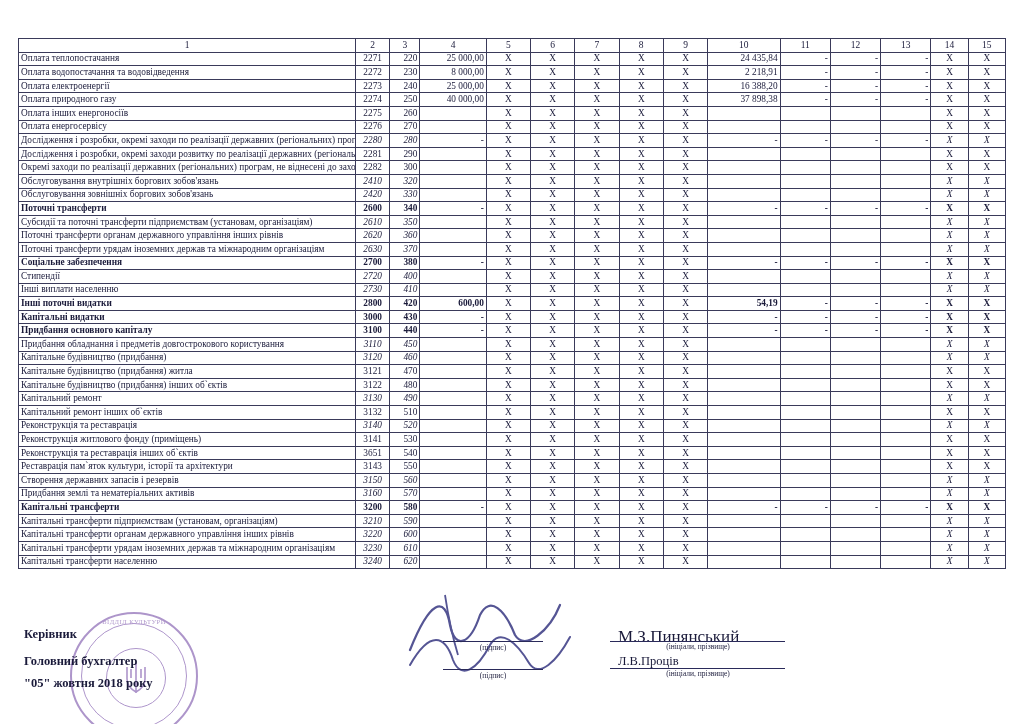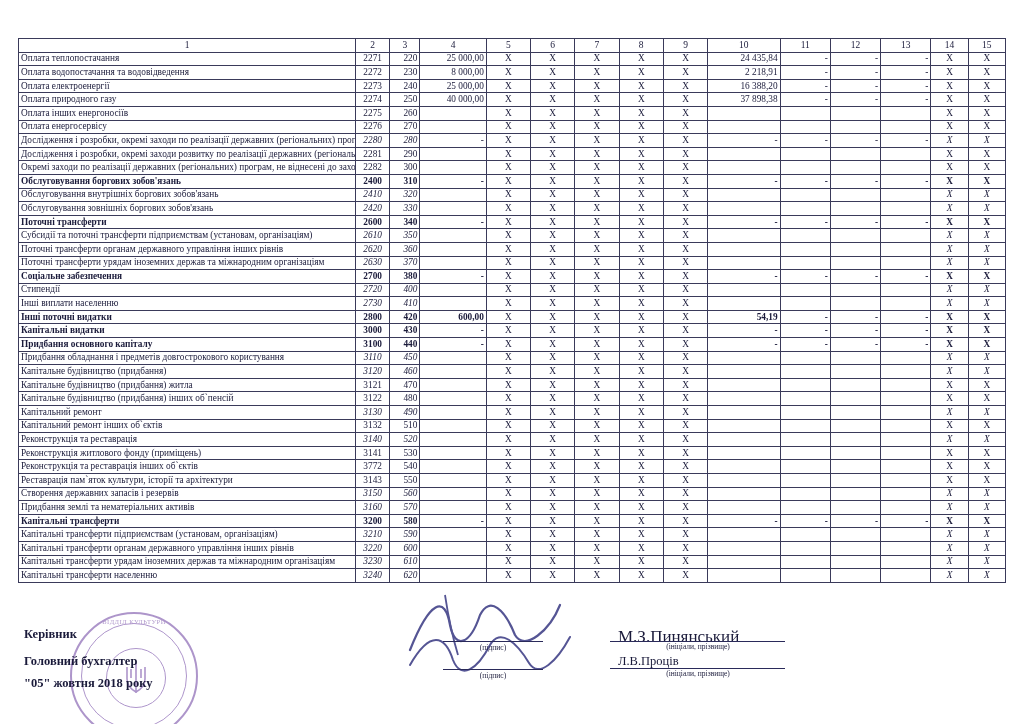--- a/index.html
+++ b/index.html
@@ -290,241 +290,224 @@
           <td class="c-x">X</td>
           <td class="c-x">X</td>
           <td class="c-10"></td>
           <td class="c-11"></td>
           <td class="c-12"></td>
           <td class="c-13"></td>
           <td class="c-14">X</td>
           <td class="c-15">X</td>
         </tr>
         <tr>
-          <td class="c-name bold">Обслуговування боргових зобов'язань</td>
-          <td class="c-2 bold">2400</td>
-          <td class="c-3 bold">310</td>
+          <td class="c-name italic">Обслуговування внутрішніх боргових зобов'язань</td>
+          <td class="c-2 it">2410</td>
+          <td class="c-3 it">320</td>
+          <td class="c-4 it"></td>
+          <td class="c-x">X</td>
+          <td class="c-x">X</td>
+          <td class="c-x">X</td>
+          <td class="c-x">X</td>
+          <td class="c-x">X</td>
+          <td class="c-10 it"></td>
+          <td class="c-11 it"></td>
+          <td class="c-12 it"></td>
+          <td class="c-13 it"></td>
+          <td class="c-14 it">X</td>
+          <td class="c-15 it">X</td>
+        </tr>
+        <tr>
+          <td class="c-name italic">Обслуговування зовнішніх боргових зобов'язань</td>
+          <td class="c-2 it">2420</td>
+          <td class="c-3 it">330</td>
+          <td class="c-4 it"></td>
+          <td class="c-x">X</td>
+          <td class="c-x">X</td>
+          <td class="c-x">X</td>
+          <td class="c-x">X</td>
+          <td class="c-x">X</td>
+          <td class="c-10 it"></td>
+          <td class="c-11 it"></td>
+          <td class="c-12 it"></td>
+          <td class="c-13 it"></td>
+          <td class="c-14 it">X</td>
+          <td class="c-15 it">X</td>
+        </tr>
+        <tr>
+          <td class="c-name bold">Поточні трансферти</td>
+          <td class="c-2 bold">2600</td>
+          <td class="c-3 bold">340</td>
           <td class="c-4 bold">-</td>
           <td class="c-x">X</td>
           <td class="c-x">X</td>
           <td class="c-x">X</td>
           <td class="c-x">X</td>
           <td class="c-x">X</td>
           <td class="c-10 bold">-</td>
           <td class="c-11 bold">-</td>
           <td class="c-12 bold">-</td>
           <td class="c-13 bold">-</td>
           <td class="c-14 bold">X</td>
           <td class="c-15 bold">X</td>
         </tr>
         <tr>
-          <td class="c-name italic">Обслуговування внутрішніх боргових зобов'язань</td>
-          <td class="c-2 it">2410</td>
-          <td class="c-3 it">320</td>
-          <td class="c-4 it"></td>
-          <td class="c-x">X</td>
-          <td class="c-x">X</td>
-          <td class="c-x">X</td>
-          <td class="c-x">X</td>
-          <td class="c-x">X</td>
-          <td class="c-10 it"></td>
-          <td class="c-11 it"></td>
-          <td class="c-12 it"></td>
-          <td class="c-13 it"></td>
-          <td class="c-14 it">X</td>
-          <td class="c-15 it">X</td>
-        </tr>
-        <tr>
-          <td class="c-name italic">Обслуговування зовнішніх боргових зобов'язань</td>
-          <td class="c-2 it">2420</td>
-          <td class="c-3 it">330</td>
-          <td class="c-4 it"></td>
-          <td class="c-x">X</td>
-          <td class="c-x">X</td>
-          <td class="c-x">X</td>
-          <td class="c-x">X</td>
-          <td class="c-x">X</td>
-          <td class="c-10 it"></td>
-          <td class="c-11 it"></td>
-          <td class="c-12 it"></td>
-          <td class="c-13 it"></td>
-          <td class="c-14 it">X</td>
-          <td class="c-15 it">X</td>
-        </tr>
-        <tr>
-          <td class="c-name bold">Поточні трансферти</td>
-          <td class="c-2 bold">2600</td>
-          <td class="c-3 bold">340</td>
+          <td class="c-name italic">Субсидії та поточні трансферти підприємствам (установам, організаціям)</td>
+          <td class="c-2 it">2610</td>
+          <td class="c-3 it">350</td>
+          <td class="c-4 it"></td>
+          <td class="c-x">X</td>
+          <td class="c-x">X</td>
+          <td class="c-x">X</td>
+          <td class="c-x">X</td>
+          <td class="c-x">X</td>
+          <td class="c-10 it"></td>
+          <td class="c-11 it"></td>
+          <td class="c-12 it"></td>
+          <td class="c-13 it"></td>
+          <td class="c-14 it">X</td>
+          <td class="c-15 it">X</td>
+        </tr>
+        <tr>
+          <td class="c-name italic">Поточні трансферти органам державного управління інших рівнів</td>
+          <td class="c-2 it">2620</td>
+          <td class="c-3 it">360</td>
+          <td class="c-4 it"></td>
+          <td class="c-x">X</td>
+          <td class="c-x">X</td>
+          <td class="c-x">X</td>
+          <td class="c-x">X</td>
+          <td class="c-x">X</td>
+          <td class="c-10 it"></td>
+          <td class="c-11 it"></td>
+          <td class="c-12 it"></td>
+          <td class="c-13 it"></td>
+          <td class="c-14 it">X</td>
+          <td class="c-15 it">X</td>
+        </tr>
+        <tr>
+          <td class="c-name italic">Поточні трансферти урядам іноземних держав та міжнародним організаціям</td>
+          <td class="c-2 it">2630</td>
+          <td class="c-3 it">370</td>
+          <td class="c-4 it"></td>
+          <td class="c-x">X</td>
+          <td class="c-x">X</td>
+          <td class="c-x">X</td>
+          <td class="c-x">X</td>
+          <td class="c-x">X</td>
+          <td class="c-10 it"></td>
+          <td class="c-11 it"></td>
+          <td class="c-12 it"></td>
+          <td class="c-13 it"></td>
+          <td class="c-14 it">X</td>
+          <td class="c-15 it">X</td>
+        </tr>
+        <tr>
+          <td class="c-name bold">Соціальне забезпечення</td>
+          <td class="c-2 bold">2700</td>
+          <td class="c-3 bold">380</td>
           <td class="c-4 bold">-</td>
           <td class="c-x">X</td>
           <td class="c-x">X</td>
           <td class="c-x">X</td>
           <td class="c-x">X</td>
           <td class="c-x">X</td>
           <td class="c-10 bold">-</td>
           <td class="c-11 bold">-</td>
           <td class="c-12 bold">-</td>
           <td class="c-13 bold">-</td>
           <td class="c-14 bold">X</td>
           <td class="c-15 bold">X</td>
         </tr>
         <tr>
-          <td class="c-name italic">Субсидії та поточні трансферти підприємствам (установам, організаціям)</td>
-          <td class="c-2 it">2610</td>
-          <td class="c-3 it">350</td>
-          <td class="c-4 it"></td>
-          <td class="c-x">X</td>
-          <td class="c-x">X</td>
-          <td class="c-x">X</td>
-          <td class="c-x">X</td>
-          <td class="c-x">X</td>
-          <td class="c-10 it"></td>
-          <td class="c-11 it"></td>
-          <td class="c-12 it"></td>
-          <td class="c-13 it"></td>
-          <td class="c-14 it">X</td>
-          <td class="c-15 it">X</td>
-        </tr>
-        <tr>
-          <td class="c-name italic">Поточні трансферти органам державного управління інших рівнів</td>
-          <td class="c-2 it">2620</td>
-          <td class="c-3 it">360</td>
-          <td class="c-4 it"></td>
-          <td class="c-x">X</td>
-          <td class="c-x">X</td>
-          <td class="c-x">X</td>
-          <td class="c-x">X</td>
-          <td class="c-x">X</td>
-          <td class="c-10 it"></td>
-          <td class="c-11 it"></td>
-          <td class="c-12 it"></td>
-          <td class="c-13 it"></td>
-          <td class="c-14 it">X</td>
-          <td class="c-15 it">X</td>
-        </tr>
-        <tr>
-          <td class="c-name italic">Поточні трансферти урядам іноземних держав та міжнародним організаціям</td>
-          <td class="c-2 it">2630</td>
-          <td class="c-3 it">370</td>
-          <td class="c-4 it"></td>
-          <td class="c-x">X</td>
-          <td class="c-x">X</td>
-          <td class="c-x">X</td>
-          <td class="c-x">X</td>
-          <td class="c-x">X</td>
-          <td class="c-10 it"></td>
-          <td class="c-11 it"></td>
-          <td class="c-12 it"></td>
-          <td class="c-13 it"></td>
-          <td class="c-14 it">X</td>
-          <td class="c-15 it">X</td>
-        </tr>
-        <tr>
-          <td class="c-name bold">Соціальне забезпечення</td>
-          <td class="c-2 bold">2700</td>
-          <td class="c-3 bold">380</td>
+          <td class="c-name italic">Стипендії</td>
+          <td class="c-2 it">2720</td>
+          <td class="c-3 it">400</td>
+          <td class="c-4 it"></td>
+          <td class="c-x">X</td>
+          <td class="c-x">X</td>
+          <td class="c-x">X</td>
+          <td class="c-x">X</td>
+          <td class="c-x">X</td>
+          <td class="c-10 it"></td>
+          <td class="c-11 it"></td>
+          <td class="c-12 it"></td>
+          <td class="c-13 it"></td>
+          <td class="c-14 it">X</td>
+          <td class="c-15 it">X</td>
+        </tr>
+        <tr>
+          <td class="c-name italic">Інші виплати населенню</td>
+          <td class="c-2 it">2730</td>
+          <td class="c-3 it">410</td>
+          <td class="c-4 it"></td>
+          <td class="c-x">X</td>
+          <td class="c-x">X</td>
+          <td class="c-x">X</td>
+          <td class="c-x">X</td>
+          <td class="c-x">X</td>
+          <td class="c-10 it"></td>
+          <td class="c-11 it"></td>
+          <td class="c-12 it"></td>
+          <td class="c-13 it"></td>
+          <td class="c-14 it">X</td>
+          <td class="c-15 it">X</td>
+        </tr>
+        <tr>
+          <td class="c-name bold">Інші поточні видатки</td>
+          <td class="c-2 bold">2800</td>
+          <td class="c-3 bold">420</td>
+          <td class="c-4 bold">600,00</td>
+          <td class="c-x">X</td>
+          <td class="c-x">X</td>
+          <td class="c-x">X</td>
+          <td class="c-x">X</td>
+          <td class="c-x">X</td>
+          <td class="c-10 bold">54,19</td>
+          <td class="c-11 bold">-</td>
+          <td class="c-12 bold">-</td>
+          <td class="c-13 bold">-</td>
+          <td class="c-14 bold">X</td>
+          <td class="c-15 bold">X</td>
+        </tr>
+        <tr>
+          <td class="c-name bold center">Капітальні видатки</td>
+          <td class="c-2 bold">3000</td>
+          <td class="c-3 bold">430</td>
           <td class="c-4 bold">-</td>
           <td class="c-x">X</td>
           <td class="c-x">X</td>
           <td class="c-x">X</td>
           <td class="c-x">X</td>
           <td class="c-x">X</td>
           <td class="c-10 bold">-</td>
           <td class="c-11 bold">-</td>
           <td class="c-12 bold">-</td>
           <td class="c-13 bold">-</td>
           <td class="c-14 bold">X</td>
           <td class="c-15 bold">X</td>
         </tr>
         <tr>
-          <td class="c-name italic">Стипендії</td>
-          <td class="c-2 it">2720</td>
-          <td class="c-3 it">400</td>
-          <td class="c-4 it"></td>
-          <td class="c-x">X</td>
-          <td class="c-x">X</td>
-          <td class="c-x">X</td>
-          <td class="c-x">X</td>
-          <td class="c-x">X</td>
-          <td class="c-10 it"></td>
-          <td class="c-11 it"></td>
-          <td class="c-12 it"></td>
-          <td class="c-13 it"></td>
-          <td class="c-14 it">X</td>
-          <td class="c-15 it">X</td>
-        </tr>
-        <tr>
-          <td class="c-name italic">Інші виплати населенню</td>
-          <td class="c-2 it">2730</td>
-          <td class="c-3 it">410</td>
-          <td class="c-4 it"></td>
-          <td class="c-x">X</td>
-          <td class="c-x">X</td>
-          <td class="c-x">X</td>
-          <td class="c-x">X</td>
-          <td class="c-x">X</td>
-          <td class="c-10 it"></td>
-          <td class="c-11 it"></td>
-          <td class="c-12 it"></td>
-          <td class="c-13 it"></td>
-          <td class="c-14 it">X</td>
-          <td class="c-15 it">X</td>
-        </tr>
-        <tr>
-          <td class="c-name bold">Інші поточні видатки</td>
-          <td class="c-2 bold">2800</td>
-          <td class="c-3 bold">420</td>
-          <td class="c-4 bold">600,00</td>
-          <td class="c-x">X</td>
-          <td class="c-x">X</td>
-          <td class="c-x">X</td>
-          <td class="c-x">X</td>
-          <td class="c-x">X</td>
-          <td class="c-10 bold">54,19</td>
-          <td class="c-11 bold">-</td>
-          <td class="c-12 bold">-</td>
-          <td class="c-13 bold">-</td>
-          <td class="c-14 bold">X</td>
-          <td class="c-15 bold">X</td>
-        </tr>
-        <tr>
-          <td class="c-name bold center">Капітальні видатки</td>
-          <td class="c-2 bold">3000</td>
-          <td class="c-3 bold">430</td>
+          <td class="c-name bold">Придбання основного капіталу</td>
+          <td class="c-2 bold">3100</td>
+          <td class="c-3 bold">440</td>
           <td class="c-4 bold">-</td>
           <td class="c-x">X</td>
           <td class="c-x">X</td>
           <td class="c-x">X</td>
           <td class="c-x">X</td>
           <td class="c-x">X</td>
           <td class="c-10 bold">-</td>
           <td class="c-11 bold">-</td>
           <td class="c-12 bold">-</td>
           <td class="c-13 bold">-</td>
           <td class="c-14 bold">X</td>
           <td class="c-15 bold">X</td>
         </tr>
         <tr>
-          <td class="c-name bold">Придбання основного капіталу</td>
-          <td class="c-2 bold">3100</td>
-          <td class="c-3 bold">440</td>
-          <td class="c-4 bold">-</td>
-          <td class="c-x">X</td>
-          <td class="c-x">X</td>
-          <td class="c-x">X</td>
-          <td class="c-x">X</td>
-          <td class="c-x">X</td>
-          <td class="c-10 bold">-</td>
-          <td class="c-11 bold">-</td>
-          <td class="c-12 bold">-</td>
-          <td class="c-13 bold">-</td>
-          <td class="c-14 bold">X</td>
-          <td class="c-15 bold">X</td>
-        </tr>
-        <tr>
           <td class="c-name italic">Придбання обладнання і предметів довгострокового користування</td>
           <td class="c-2 it">3110</td>
           <td class="c-3 it">450</td>
           <td class="c-4 it"></td>
           <td class="c-x">X</td>
           <td class="c-x">X</td>
           <td class="c-x">X</td>
           <td class="c-x">X</td>
           <td class="c-x">X</td>
           <td class="c-10 it"></td>
@@ -562,21 +545,21 @@
           <td class="c-x">X</td>
           <td class="c-x">X</td>
           <td class="c-10"></td>
           <td class="c-11"></td>
           <td class="c-12"></td>
           <td class="c-13"></td>
           <td class="c-14">X</td>
           <td class="c-15">X</td>
         </tr>
         <tr>
-          <td class="c-name plain ind1">Капітальне  будівництво (придбання) інших об`пенсій</td>
+          <td class="c-name plain ind1">Капітальне  будівництво (придбання) інших об`єктів</td>
           <td class="c-2">3122</td>
           <td class="c-3">480</td>
           <td class="c-4"></td>
           <td class="c-x">X</td>
           <td class="c-x">X</td>
           <td class="c-x">X</td>
           <td class="c-x">X</td>
           <td class="c-x">X</td>
           <td class="c-10"></td>
           <td class="c-11"></td>
@@ -648,21 +631,21 @@
           <td class="c-x">X</td>
           <td class="c-10"></td>
           <td class="c-11"></td>
           <td class="c-12"></td>
           <td class="c-13"></td>
           <td class="c-14">X</td>
           <td class="c-15">X</td>
         </tr>
         <tr>
           <td class="c-name plain ind1">Реконструкція та реставрація  інших об`єктів</td>
-          <td class="c-2">3772</td>
+          <td class="c-2">3651</td>
           <td class="c-3">540</td>
           <td class="c-4"></td>
           <td class="c-x">X</td>
           <td class="c-x">X</td>
           <td class="c-x">X</td>
           <td class="c-x">X</td>
           <td class="c-x">X</td>
           <td class="c-10"></td>
           <td class="c-11"></td>
           <td class="c-12"></td>

